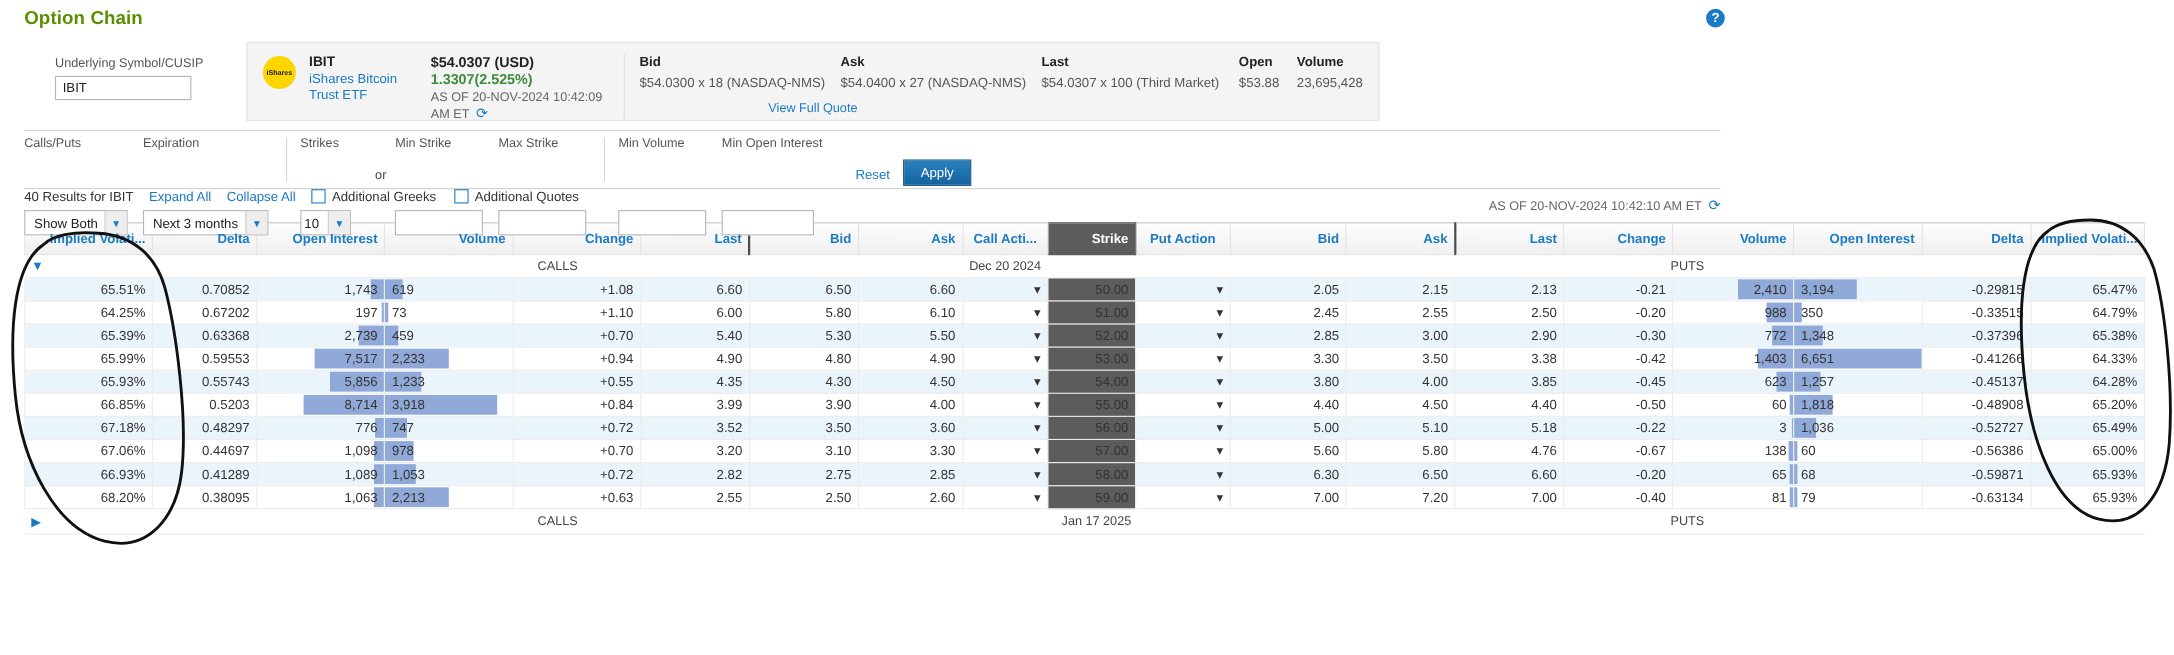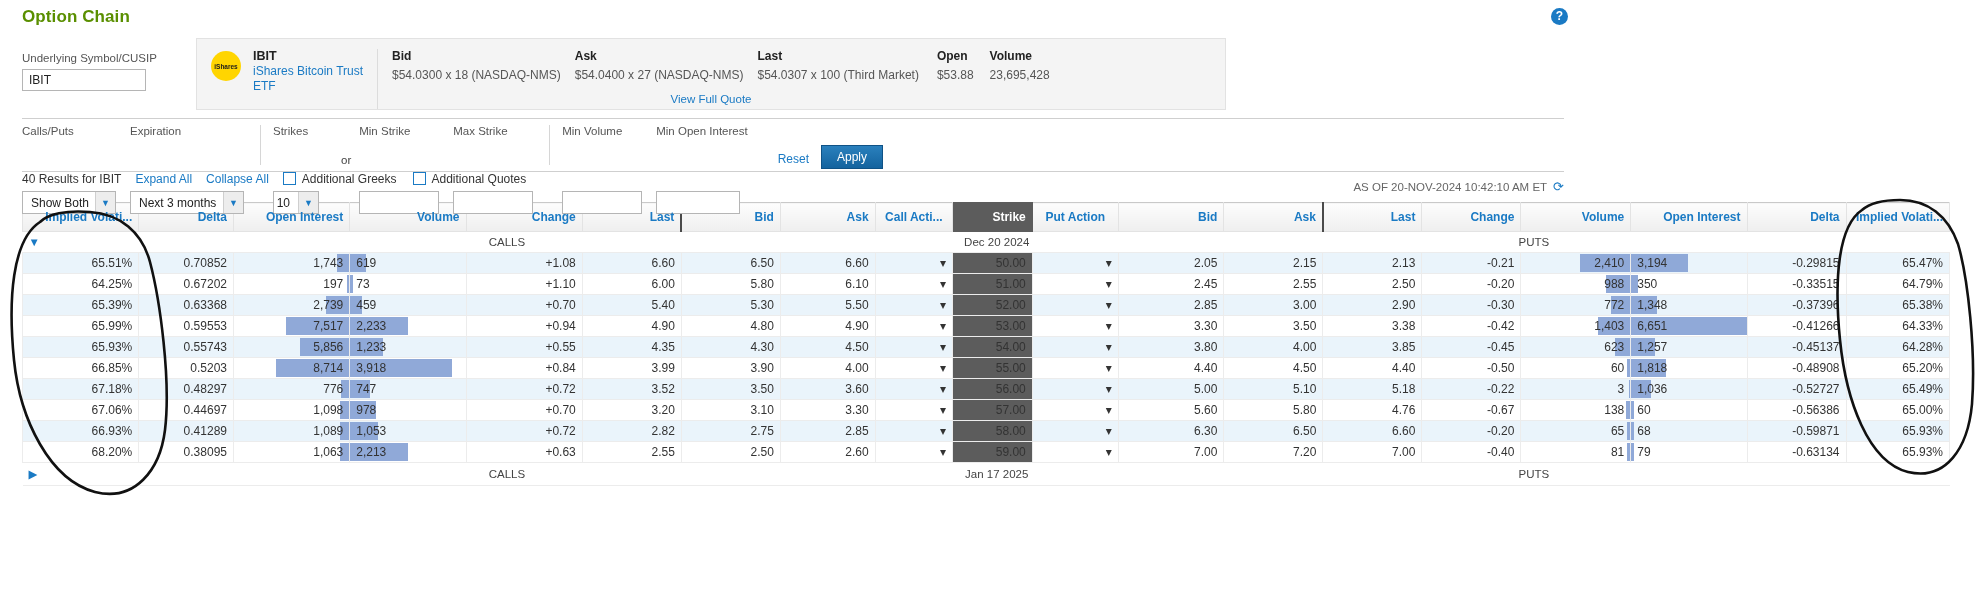--- a/index.html
+++ b/index.html
@@ -41,20 +41,21 @@
     text-align: center;
     cursor: pointer;
   }
 
   
   .toprow {
     display: flex;
     align-items: flex-start;
     padding: 0 22px;
     height: 78px;
+    margin-left: 28px;
   }
   .sym-block { width: 160px; padding-top: 18px; }
   .sym-label { font-size: 11.5px; color: #555; margin-bottom: 5px; }
   .sym-input {
     width: 124px; height: 22px;
     border: 1px solid #b5b5b5;
     background: #fff;
     font-size: 12px;
     padding: 0 6px;
     color: #222;
@@ -263,20 +264,30 @@
     <div class="sym-block">
       <div class="sym-label">Underlying Symbol/CUSIP</div>
       <input class="sym-input" value="IBIT" style="">
     </div>
 
     <div class="quote-panel">
       <div class="ishares-logo">iShares</div>
       <div class="qname">
         <div class="tic">IBIT</div>
         <div class="desc">iShares Bitcoin Trust ETF</div>
+      </div>
+      <div class="qprice">
+        <div>
+          <span class="big">$54.0307 (USD)</span>
+          <span class="chg">1.3307(2.525%)</span>
+        </div>
+        <div class="asof">
+          <span>AS OF 20-NOV-2024  10:42:09 AM ET</span>
+          <span class="refresh">⟳</span>
+        </div>
       </div>
       <div class="qsep"></div>
       <div class="qcol">
         <div class="h">Bid</div>
         <div class="v">$54.0300 x 18 (NASDAQ-NMS)</div>
       </div>
       <div class="qcol">
         <div class="h">Ask</div>
         <div class="v">$54.0400 x 27 (NASDAQ-NMS)</div>
       </div>
@@ -407,21 +418,21 @@
         <th>Volume</th>
         <th>Open Interest</th>
         <th>Delta</th>
         <th>Implied Volati...</th>
       </tr>
     </thead>
     <tbody id="tbody">
         <tr class="grp">
           <td class="twist" colspan="1">▼</td>
           <td colspan="7" style="text-align: center;">CALLS</td>
-          <td colspan="3" style="text-align: center;">Dec 20 2024</td>
+          <td colspan="3" style="text-align: left;">Dec 20 2024</td>
           <td colspan="8" style="text-align: center;">PUTS</td>
         </tr>
         <tr class="alt">
           <td>65.51%</td>
           <td>0.70852</td>
           <td class="barcell right"><span class="bar" style="width:11%"></span><span class="txt">1,743</span></td>
           <td class="barcell left"><span class="bar" style="width:14%"></span><span class="txt">619</span></td>
           <td class="pos">+1.08</td>
           <td class="thickR">6.60</td>
           <td>6.50</td>

